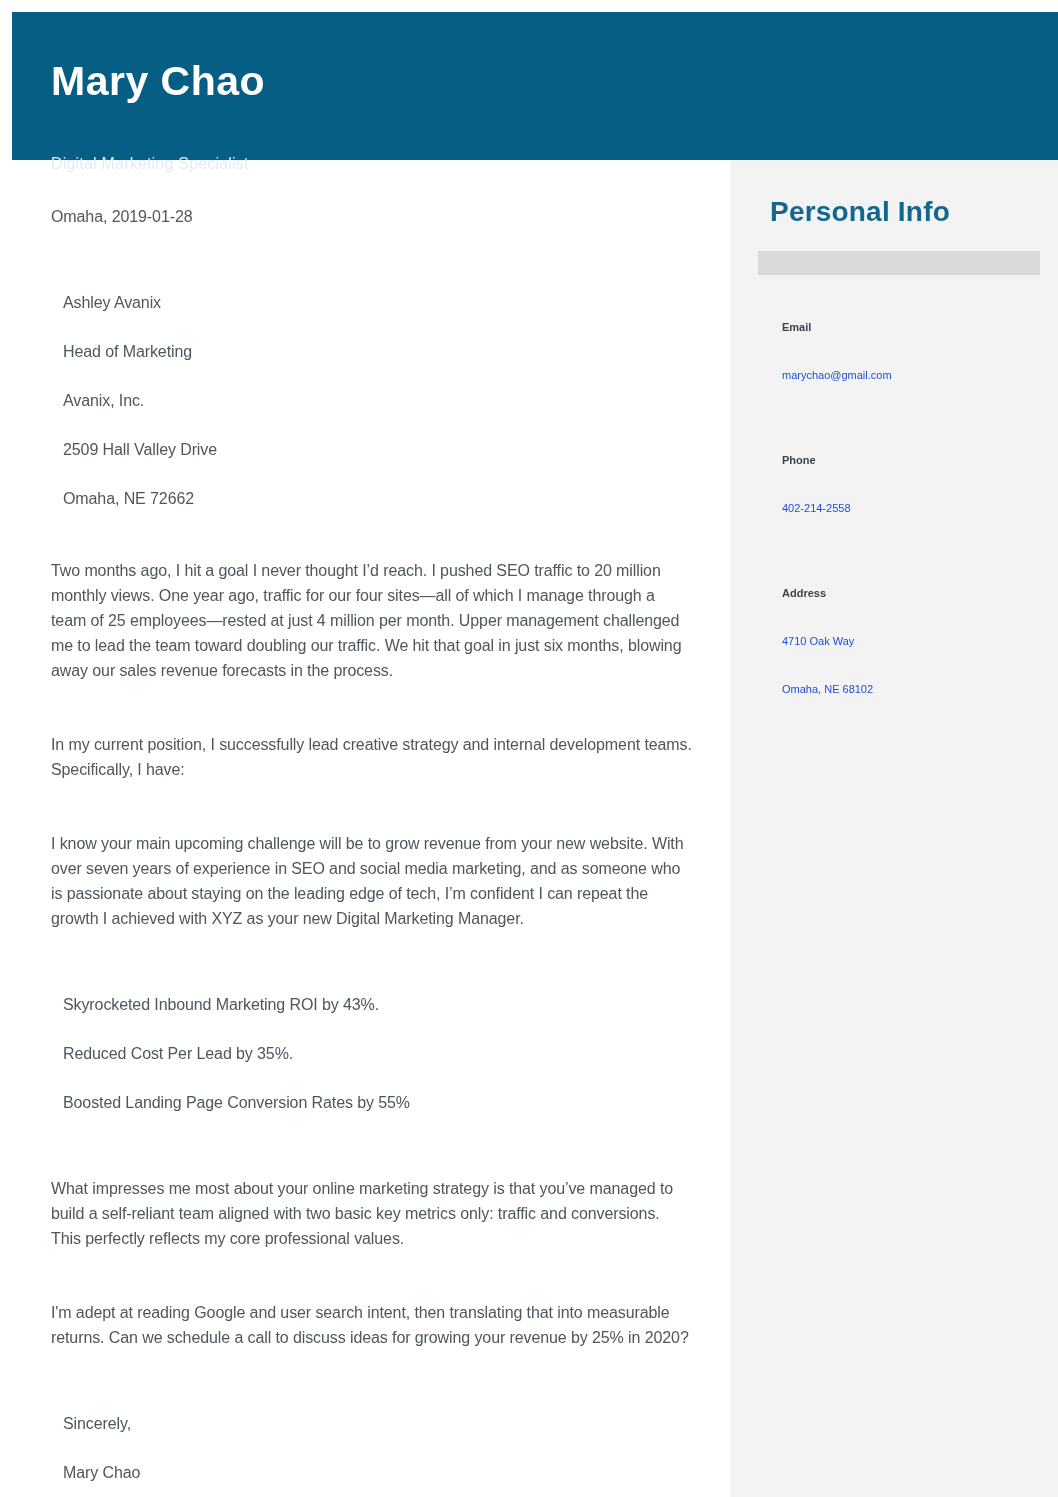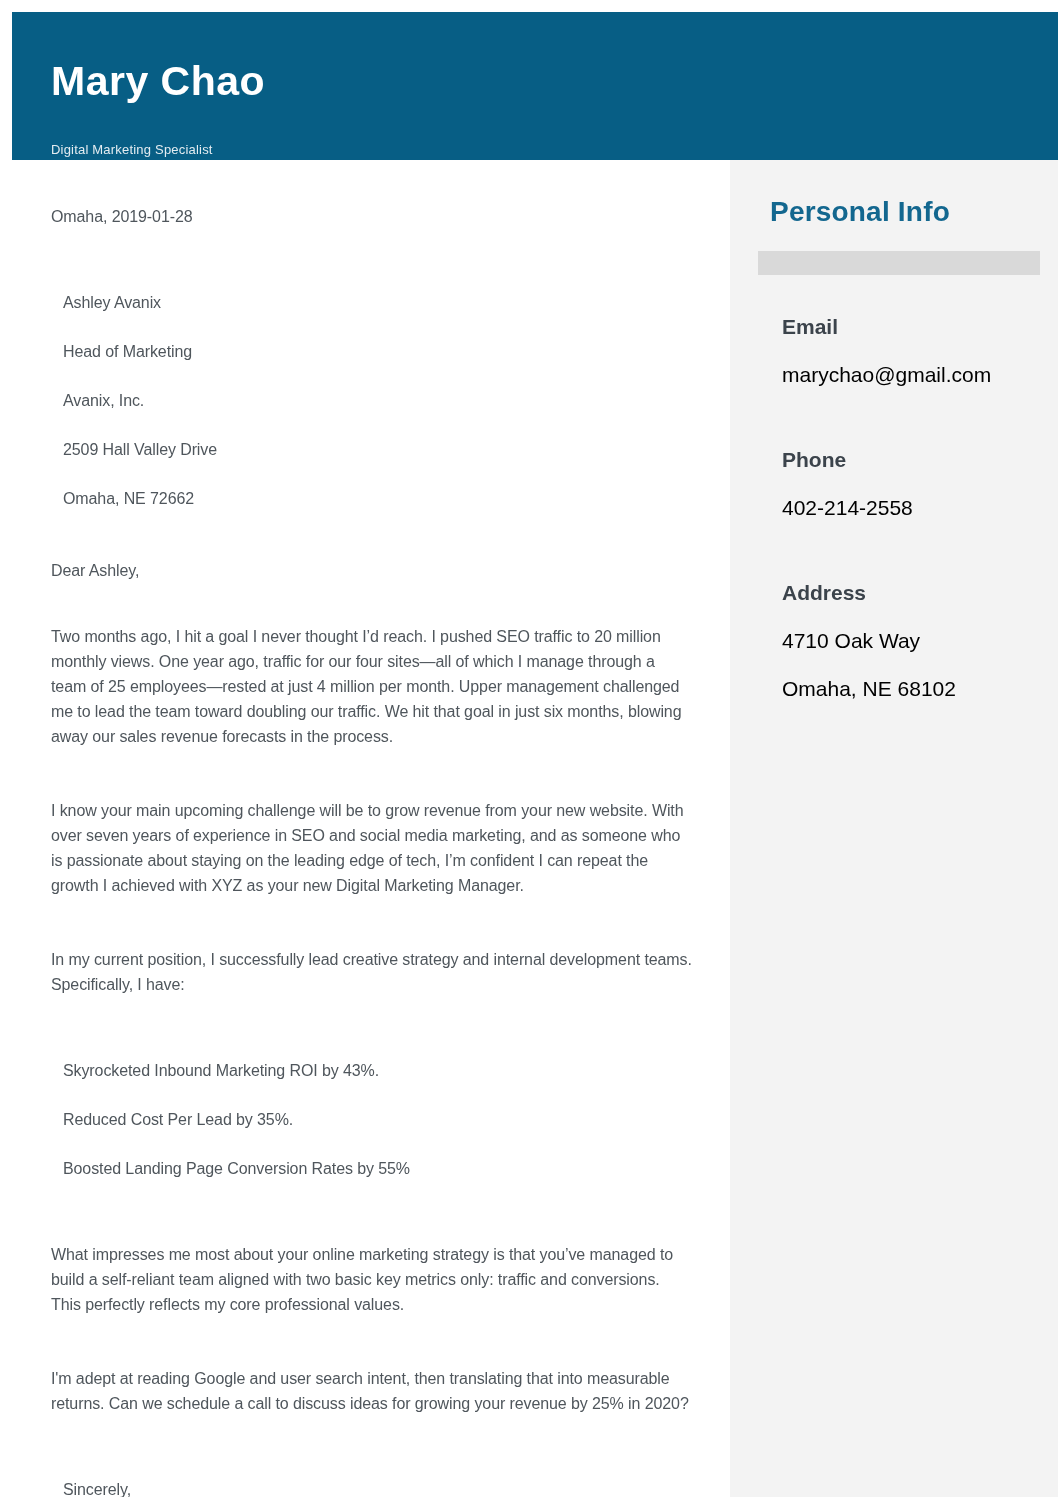--- a/index.html
+++ b/index.html
@@ -23,22 +23,22 @@
   .banner{
     position:absolute;left:0;top:0;width:1058px;height:148px;
     background:var(--accent);
     padding:34px 30px 0 27px;
   }
   .banner .name{
     color:#ffffff;font-size:41px;font-weight:700;line-height:46px;
     letter-spacing:.5px;
   }
   .banner .job-title{
-    color:#e3ecf1;font-size:13px;font-weight:400;line-height:26px;
-    margin-top:9px;letter-spacing:.2px;
+    color:#e3ecf1;font-size:16px;font-weight:400;line-height:26px;
+    margin-top:23px;letter-spacing:.2px;
   }
 
   
   .letter{
     position:absolute;left:0;top:148px;width:718px;bottom:0;
     padding:32px 25px 0 27px;
     font-size:16px;line-height:25px;color:var(--text);
     letter-spacing:-0.1px;
   }
   .letter .date{margin:0 0 25px 0;}
@@ -54,23 +54,23 @@
     background:var(--sidebar-bg);
     padding:26px 30px 0 28px;
   }
   .sidebar h2{
     color:var(--heading);font-size:28px;font-weight:700;line-height:28px;
     letter-spacing:.2px;
   }
   .sidebar .divider{
     height:1px;background:#d9d9d9;margin:13px 0 16px 0;
   }
-  .info-group{margin-bottom:13px;font-size:21px;line-height:24px;}
+  .info-group{margin-bottom:13px;font-size:11px;line-height:24px;}
   .info-group .label{color:var(--label);font-weight:700;}
-  .info-group .value{color:#000000;font-weight:400;}
+  .info-group .value{color:#1d4ed8;font-weight:400;}
 </style>
 </head>
 <body>
 
 <div class="page">
 
   <header class="banner">
     <div class="name">Mary Chao</div>
     <div class="job-title">Digital Marketing Specialist</div>
   </header>
@@ -79,25 +79,24 @@
     <div class="date">Omaha, 2019-01-28</div>
 
     <div class="recipient">
       <div>Ashley Avanix</div>
       <div>Head of Marketing</div>
       <div>Avanix, Inc.</div>
       <div>2509 Hall Valley Drive</div>
       <div>Omaha, NE 72662</div>
     </div>
 
-    <div class="salutation">Dear Ashley,</div>
 
     <p class="para">Two months ago, I hit a goal I never thought I’d reach. I pushed SEO traffic to 20 million monthly views. One year ago, traffic for our four sites—all of which I manage through a team of 25 employees—rested at just 4 million per month. Upper management challenged me to lead the team toward doubling our traffic. We hit that goal in just six months, blowing away our sales revenue forecasts in the process.</p>
+    <p class="para">In my current position, I successfully lead creative strategy and internal development teams. Specifically, I have:</p>
     <p class="para">I know your main upcoming challenge will be to grow revenue from your new website. With over seven years of experience in SEO and social media marketing, and as someone who is passionate about staying on the leading edge of tech, I’m confident I can repeat the growth I achieved with XYZ as your new Digital Marketing Manager.</p>
-    <p class="para">In my current position, I successfully lead creative strategy and internal development teams. Specifically, I have:</p>
 
     <div class="achievements">
       <div>Skyrocketed Inbound Marketing ROI by 43%.</div>
       <div>Reduced Cost Per Lead by 35%.</div>
       <div>Boosted Landing Page Conversion Rates by 55%</div>
     </div>
 
     <p class="para">What impresses me most about your online marketing strategy is that you’ve managed to build a self-reliant team aligned with two basic key metrics only: traffic and conversions. This perfectly reflects my core professional values.</p>
     <p class="para">I'm adept at reading Google and user search intent, then translating that into measurable returns. Can we schedule a call to discuss ideas for growing your revenue by 25% in 2020?</p>
 

